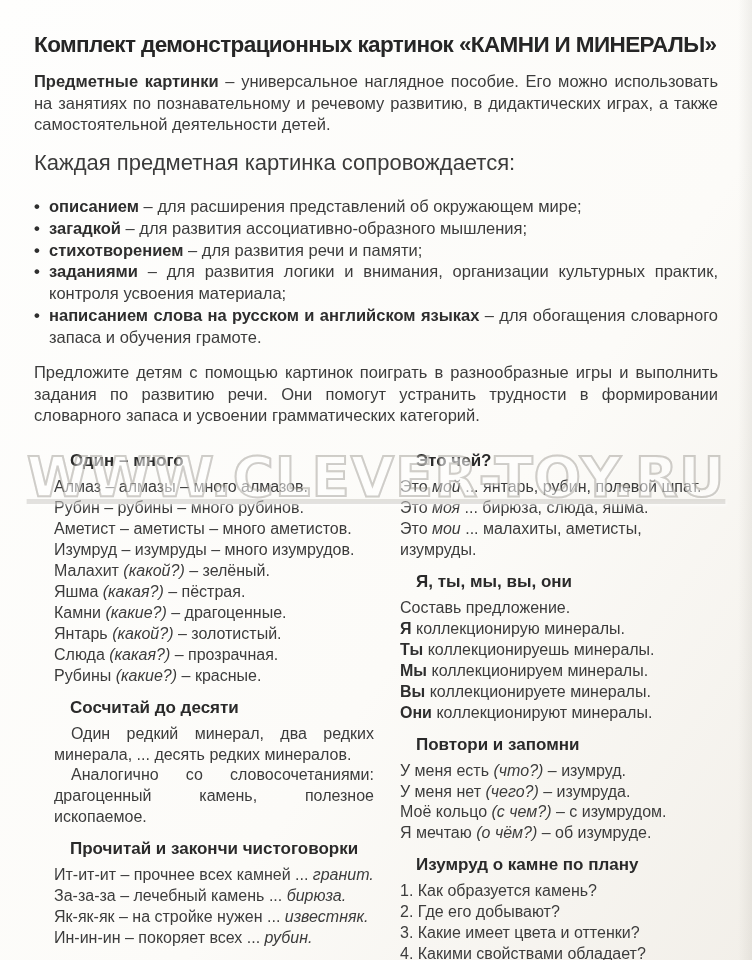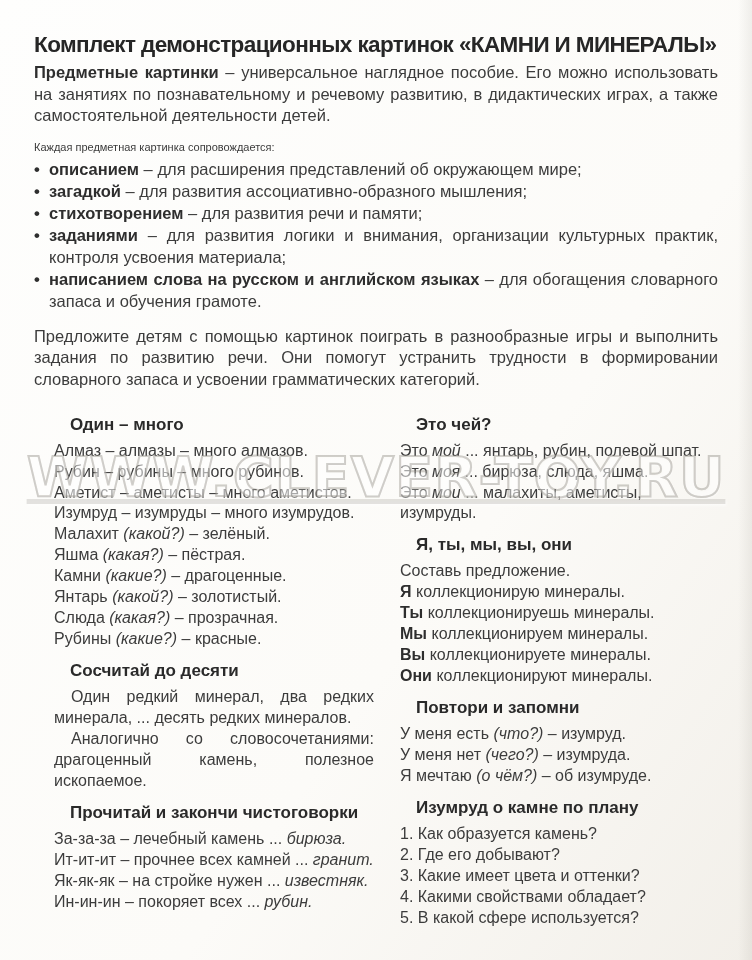--- a/index.html
+++ b/index.html
@@ -14,28 +14,28 @@
     padding:30px 34px 0 34px;
     background:linear-gradient(125deg,#fefefd 0%,#fcfbf8 60%,#f2efe9 100%);
   }
   .sheet::after{
     content:"";position:absolute;top:0;right:0;width:14px;height:100%;
     background:linear-gradient(to right,rgba(0,0,0,0),rgba(120,115,105,0.10));
     pointer-events:none;
   }
   h1{
     font-size:22.5px;font-weight:bold;color:#262626;
-    margin:2px 0 4px 0;letter-spacing:-0.6px;white-space:nowrap;
+    margin:2px 0 13px 0;letter-spacing:-0.6px;white-space:nowrap;
   }
   .para{
     font-size:16.5px;line-height:1.31;text-align:justify;
     margin:0 0 13px 0;color:#3c3c3c;
   }
   .para b{color:#2e2e2e;}
-  .list-head{font-size:11px;line-height:1.31;margin:0 0 5px 0;}
+  .list-head{font-size:22px;line-height:1.31;margin:0 0 18px 0;}
   ul.bullets{margin:0 0 13px 0;padding:0;list-style:none;}
   ul.bullets li{
     font-size:16.5px;line-height:1.33;text-align:justify;
     position:relative;padding-left:15px;color:#3c3c3c;
   }
   ul.bullets li::before{
     content:"\2022";position:absolute;left:0;top:0;font-weight:bold;color:#2e2e2e;
   }
   ul.bullets li b{color:#2e2e2e;}
   .columns{display:flex;margin-top:4px;}
@@ -108,22 +108,22 @@
       <section>
         <h2><span>Сосчитай до десяти</span></h2>
         <div>
             <div class="line para-line"><span>Один редкий минерал, два редких минерала, ... десять редких минералов.</span></div>
             <div class="line para-line"><span>Аналогично со словосочетаниями: драгоценный камень, полезное ископаемое.</span></div>
           </div>
       </section>
       <section>
         <h2><span>Прочитай и закончи чистоговорки</span></h2>
         <div>
+            <div class="line"><span>Ит-ит-ит – прочнее всех камней ... </span><span class="i">гранит.</span></div>
             <div class="line"><span>За-за-за – лечебный камень ... </span><span class="i">бирюза.</span></div>
-            <div class="line"><span>Ит-ит-ит – прочнее всех камней ... </span><span class="i">гранит.</span></div>
             <div class="line"><span>Як-як-як – на стройке нужен ... </span><span class="i">известняк.</span></div>
             <div class="line"><span>Ин-ин-ин – покоряет всех ... </span><span class="i">рубин.</span></div>
           </div>
       </section>
     </div>
 
     <div class="col-right">
       <section>
         <h2><span>Это чей?</span></h2>
         <div>
@@ -141,20 +141,21 @@
             <div class="line"><span class="b">Мы</span><span> коллекционируем минералы.</span></div>
             <div class="line"><span class="b">Вы</span><span> коллекционируете минералы.</span></div>
             <div class="line"><span class="b">Они</span><span> коллекционируют минералы.</span></div>
           </div>
       </section>
       <section>
         <h2><span>Повтори и запомни</span></h2>
         <div>
             <div class="line"><span>У меня есть </span><span class="i">(что?)</span><span> – изумруд.</span></div>
             <div class="line"><span>У меня нет </span><span class="i">(чего?)</span><span> – изумруда.</span></div>
+            <div class="line"><span>Моё кольцо </span><span class="i">(с чем?)</span><span> – с изумрудом.</span></div>
             <div class="line"><span>Я мечтаю </span><span class="i">(о чём?)</span><span> – об изумруде.</span></div>
           </div>
       </section>
       <section>
         <h2><span>Изумруд о камне по плану</span></h2>
         <div>
             <div class="line"><span>1. Как образуется камень?</span></div>
             <div class="line"><span>2. Где его добывают?</span></div>
             <div class="line"><span>3. Какие имеет цвета и оттенки?</span></div>
             <div class="line"><span>4. Какими свойствами обладает?</span></div>

